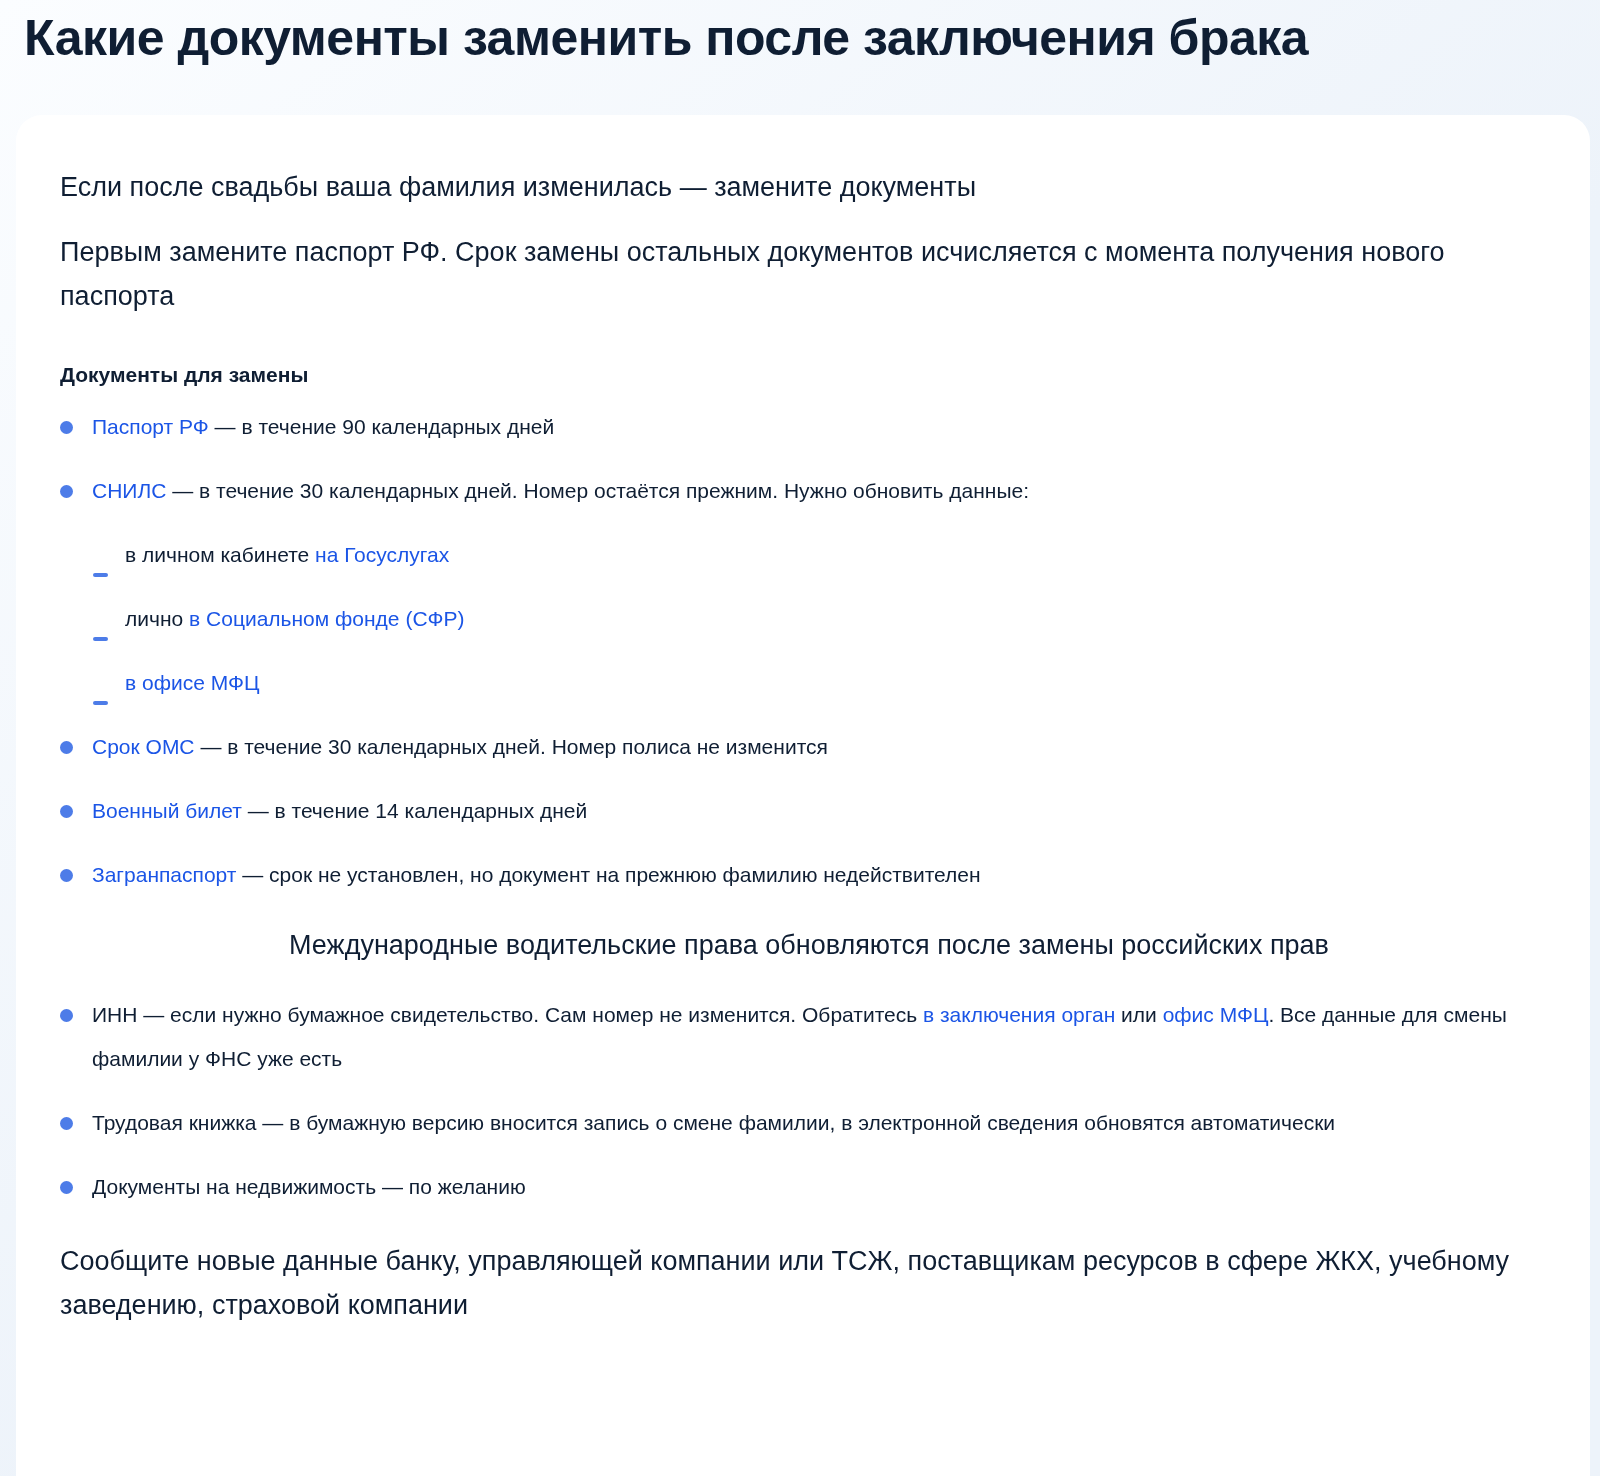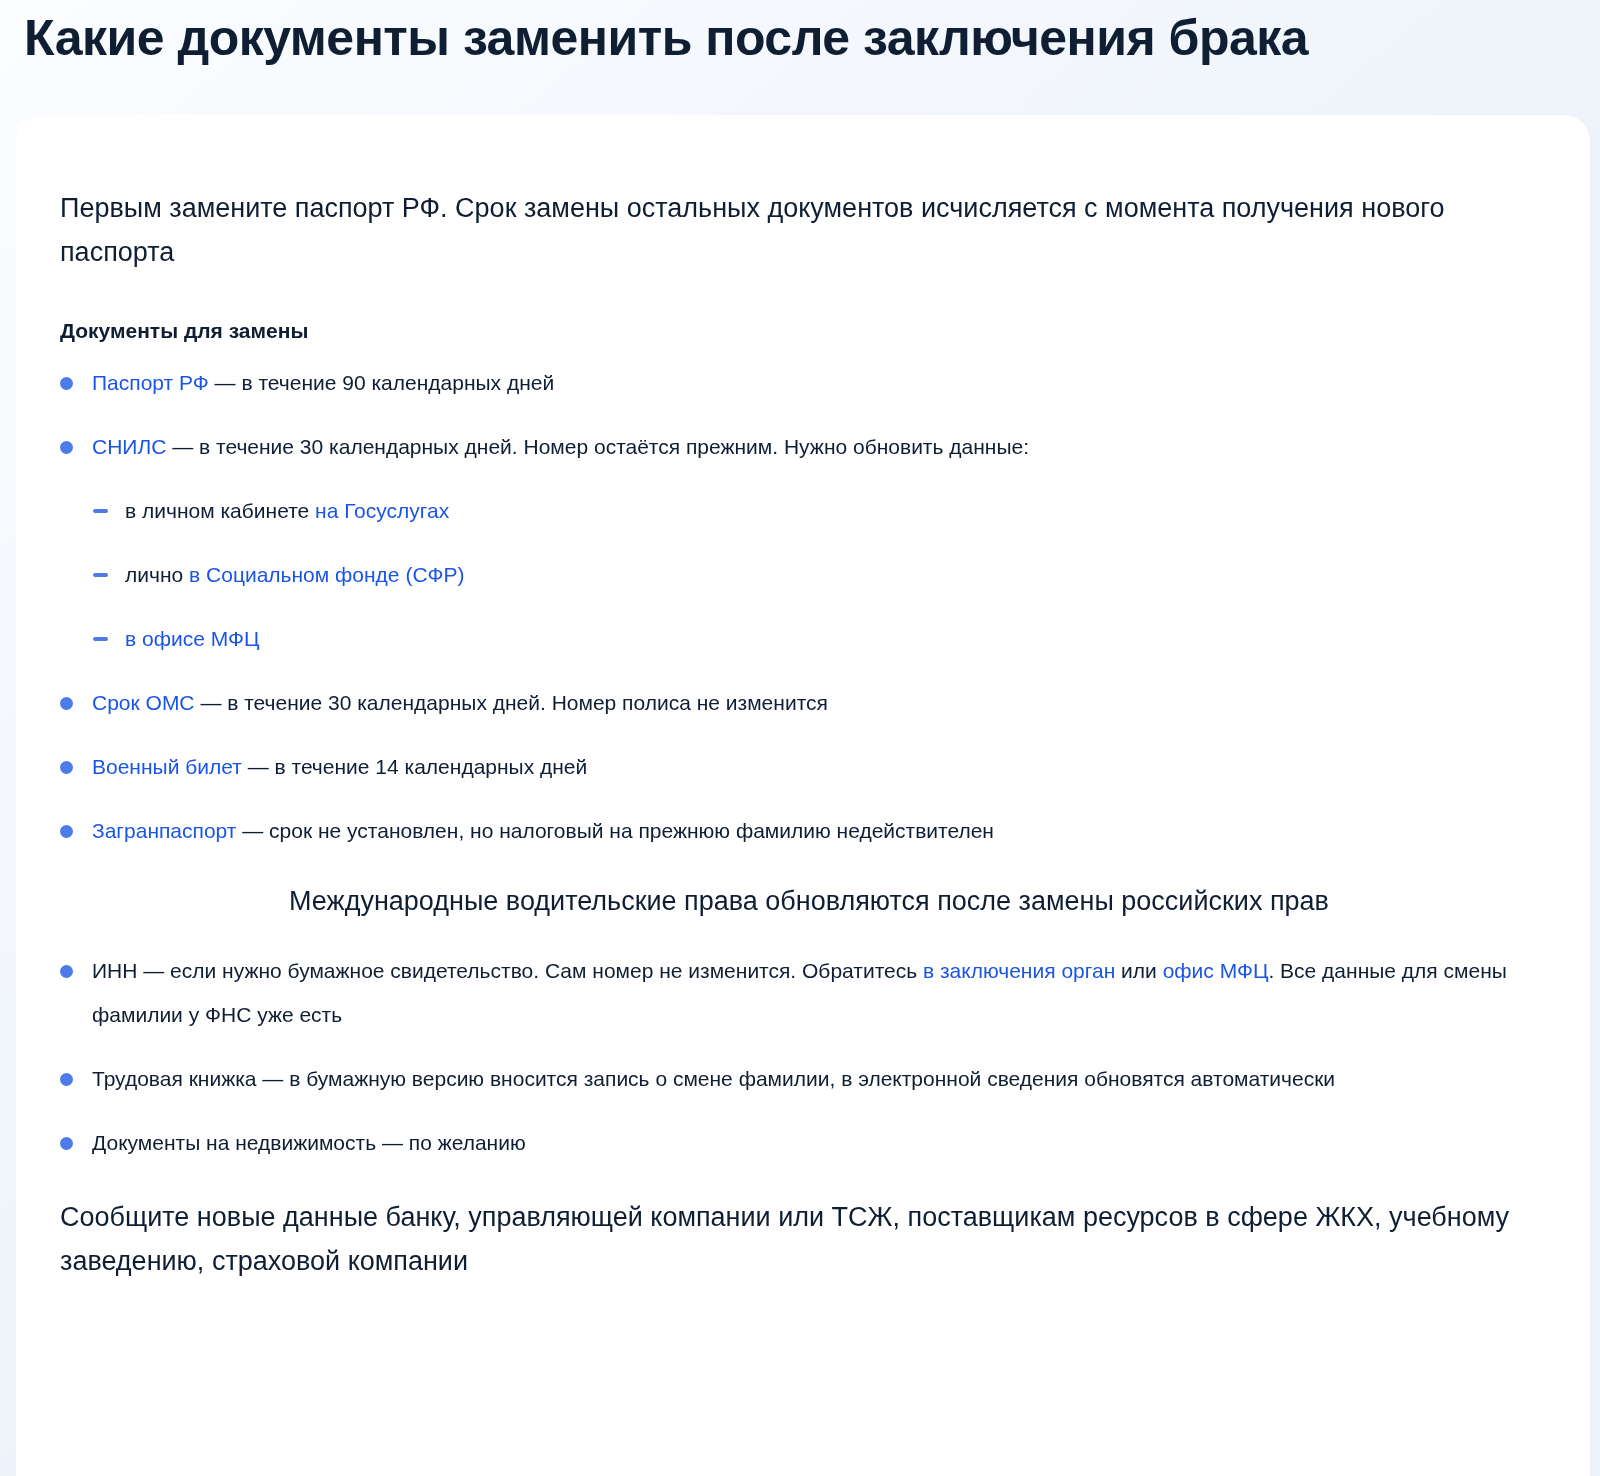--- a/index.html
+++ b/index.html
@@ -51,21 +51,21 @@
   }
   .doc-list{margin:0;padding:0;}
   .list-item{
     display:flex;
     align-items:flex-start;
     margin:0 0 20px 0;
     font-size:21px;
     line-height:44px;
     max-width:1460px;
   }
-  .list-item.level-2{padding-left:33px;max-width:1420px;}
+  .list-item.level-2{padding-left:33px;max-width:1420px;align-items:flex-end;}
   .marker-box{
     flex:0 0 32px;
     display:flex;
   }
   .bullet-dot{
     width:13px;height:13px;border-radius:50%;
     background:var(--bullet);
     margin-top:16px;
   }
   .dash-mark{
@@ -85,20 +85,21 @@
     text-decoration:none;
     cursor:pointer;
   }
 </style>
 </head>
 <body>
 
 <h1 class="page-title">Какие документы заменить после заключения брака</h1>
 
 <div class="content-card">
+  <p class="intro-line-1">Если после свадьбы ваша фамилия изменилась — замените документы</p>
   <p class="intro-line-2">Первым замените паспорт РФ. Срок замены остальных документов исчисляется с момента получения нового паспорта</p>
 
   <h2 class="section-heading">Документы для замены</h2>
 
   <div class="doc-list">
       <div class="list-item">
         <span class="marker-box">
           <span class="bullet-dot"></span>
         </span>
         <span class="item-text"><a class="inline-link">Паспорт РФ</a><span> — в течение 90 календарных дней</span></span>
@@ -136,21 +137,21 @@
       <div class="list-item">
         <span class="marker-box">
           <span class="bullet-dot"></span>
         </span>
         <span class="item-text"><a class="inline-link">Военный билет</a><span> — в течение 14 календарных дней</span></span>
       </div>
       <div class="list-item">
         <span class="marker-box">
           <span class="bullet-dot"></span>
         </span>
-        <span class="item-text"><a class="inline-link">Загранпаспорт</a><span> — срок не установлен, но налоговый на прежнюю фамилию недействителен</span></span>
+        <span class="item-text"><a class="inline-link">Загранпаспорт</a><span> — срок не установлен, но документ на прежнюю фамилию недействителен</span></span>
       </div>
       <p class="note-paragraph"><span>Международные водительские права обновляются после замены российских прав</span></p>
       <div class="list-item">
         <span class="marker-box">
           <span class="bullet-dot"></span>
         </span>
         <span class="item-text"><span>ИНН — если нужно бумажное свидетельство. Сам номер не изменится. Обратитесь </span><a class="inline-link">в заключения орган</a><span> или </span><a class="inline-link">офис МФЦ</a><span>. Все данные для смены фамилии у ФНС уже есть</span></span>
       </div>
       <div class="list-item">
         <span class="marker-box">

